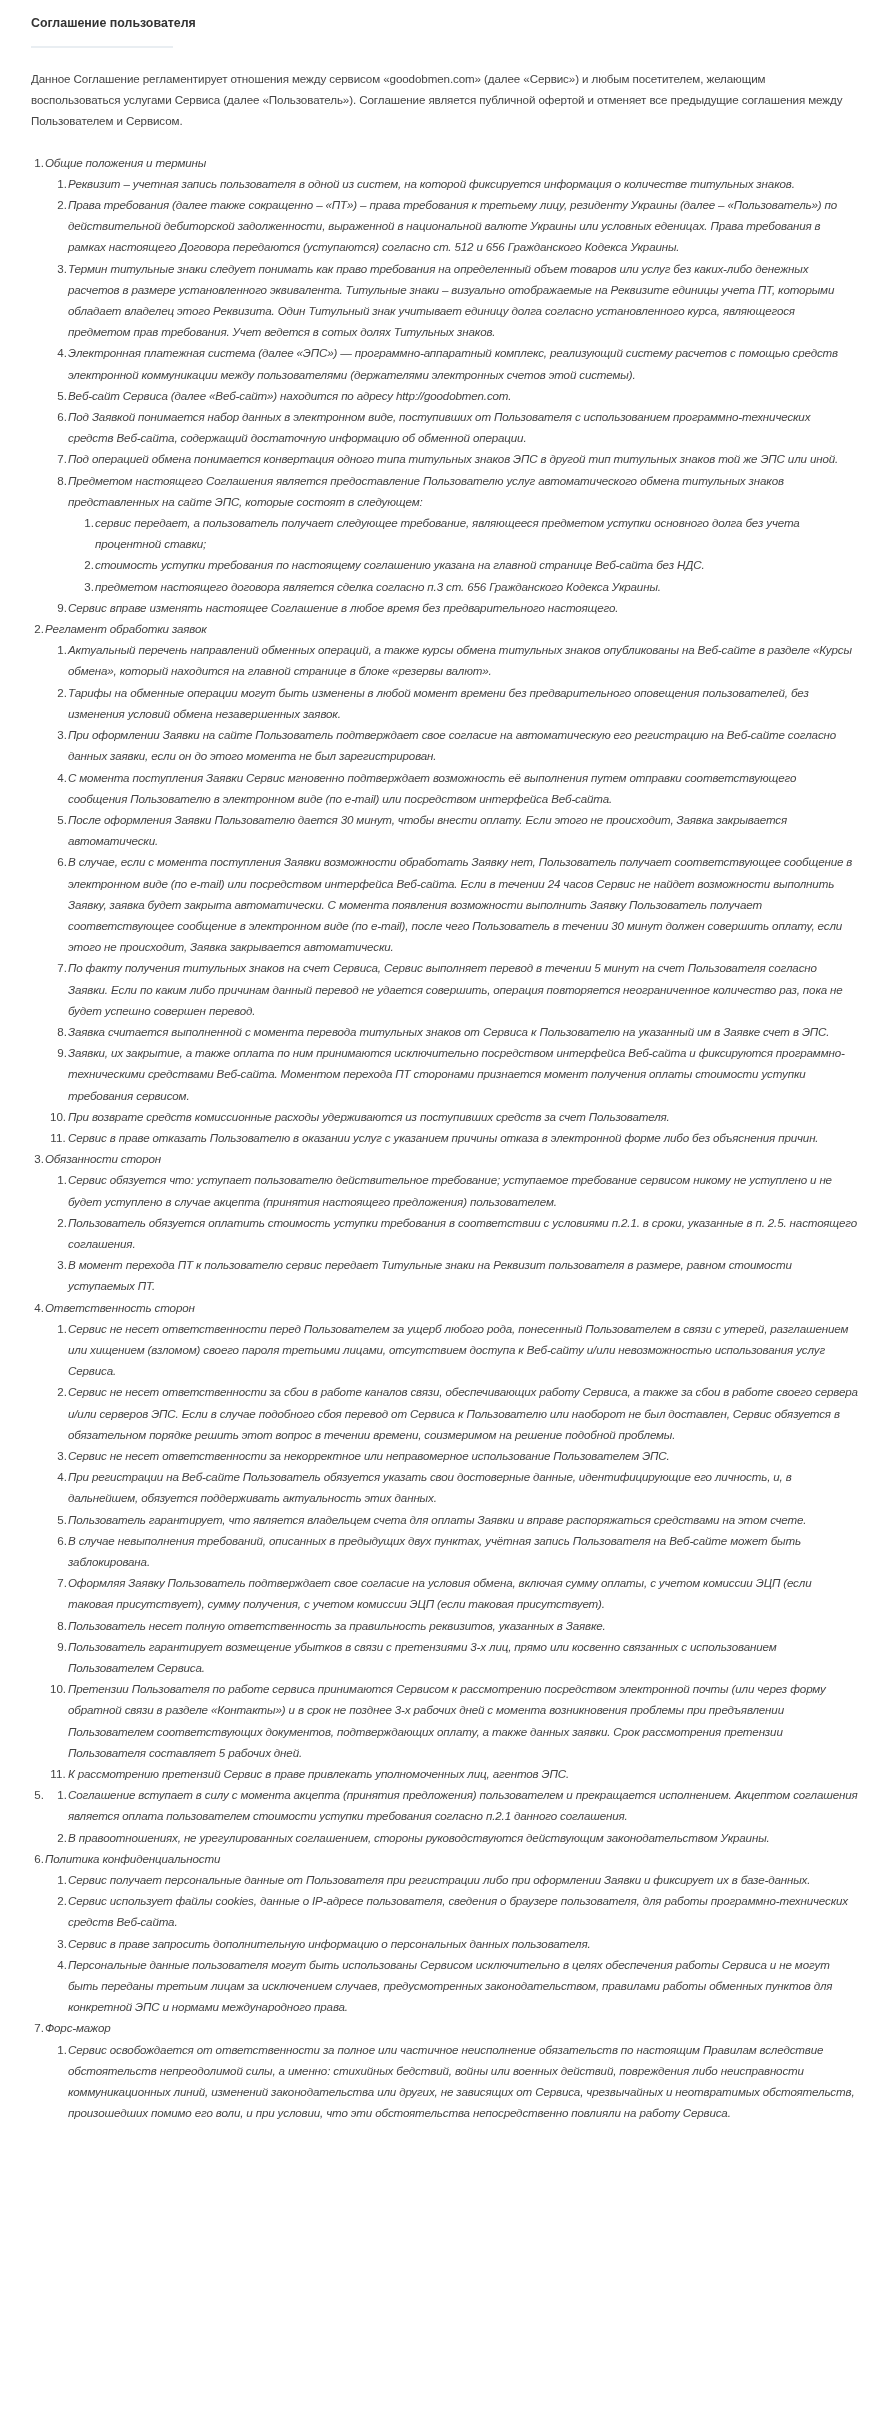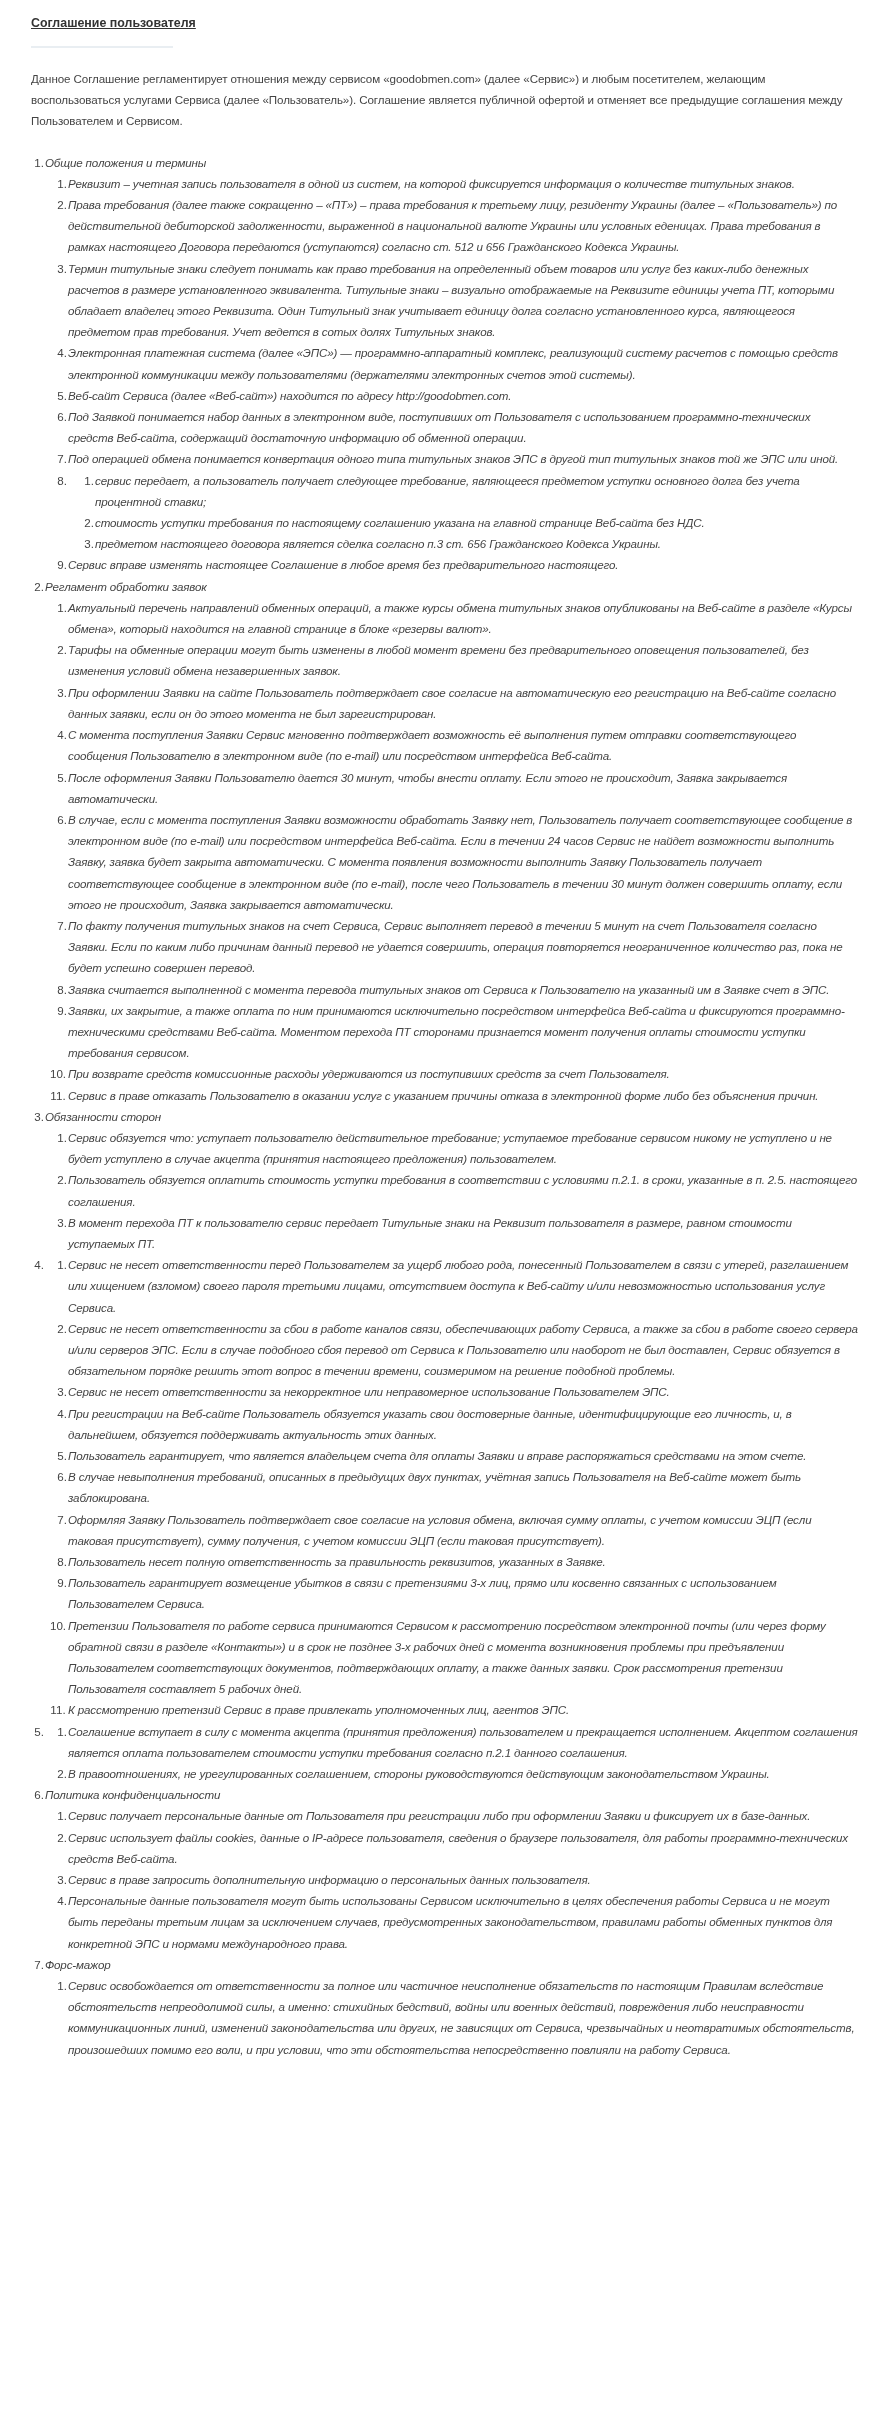--- a/index.html
+++ b/index.html
@@ -16,21 +16,20 @@
     }
     .page {
       padding: 12px 28px 14px 31px;
     }
     .title {
       font-weight: bold;
       font-size: 12.4px;
       color: #333333;
       margin: 0;
       line-height: 22px;
-      text-decoration: underline;
     }
     .divider {
       width: 142px;
       height: 2px;
       background: #e9eef2;
       margin: 12px 0 0 0;
       border: 0;
     }
     .intro {
       margin: 20px 1px 20px 0;
@@ -118,20 +117,21 @@
           <li>
             <span class="num">6.</span>
             <span class="item-text">Под Заявкой понимается набор данных в электронном виде, поступивших от Пользователя с использованием программно-технических средств Веб-сайта, содержащий достаточную информацию об обменной операции.</span>
           </li>
           <li>
             <span class="num">7.</span>
             <span class="item-text">Под операцией обмена понимается конвертация одного типа титульных знаков ЭПС в другой тип титульных знаков той же ЭПС или иной.</span>
           </li>
           <li>
             <span class="num">8.</span>
+            <span class="item-text">Предметом настоящего Соглашения является предоставление Пользователю услуг автоматического обмена титульных знаков представленных на сайте ЭПС, которые состоят в следующем:</span>
             <ol class="level3">
               <li>
                 <span class="num">1.</span>
                 <span class="item-text">сервис передает, а пользователь получает следующее требование, являющееся предметом уступки основного долга без учета процентной ставки;</span>
               </li>
               <li>
                 <span class="num">2.</span>
                 <span class="item-text">стоимость уступки требования по настоящему соглашению указана на главной странице Веб-сайта без НДС.</span>
               </li>
               <li>
@@ -209,20 +209,21 @@
             <span class="item-text">Пользователь обязуется оплатить стоимость уступки требования в соответствии с условиями п.2.1. в сроки, указанные в п. 2.5. настоящего соглашения.</span>
           </li>
           <li>
             <span class="num">3.</span>
             <span class="item-text">В момент перехода ПТ к пользователю сервис передает Титульные знаки на Реквизит пользователя в размере, равном стоимости уступаемых ПТ.</span>
           </li>
         </ol>
       </li>
       <li>
         <span class="num">4.</span>
+        <span class="item-text">Ответственность сторон</span>
         <ol class="level2">
           <li>
             <span class="num">1.</span>
             <span class="item-text">Сервис не несет ответственности перед Пользователем за ущерб любого рода, понесенный Пользователем в связи с утерей, разглашением или хищением (взломом) своего пароля третьими лицами, отсутствием доступа к Веб-сайту и/или невозможностью использования услуг Сервиса.</span>
           </li>
           <li>
             <span class="num">2.</span>
             <span class="item-text">Сервис не несет ответственности за сбои в работе каналов связи, обеспечивающих работу Сервиса, а также за сбои в работе своего сервера и/или серверов ЭПС. Если в случае подобного сбоя перевод от Сервиса к Пользователю или наоборот не был доставлен, Сервис обязуется в обязательном порядке решить этот вопрос в течении времени, соизмеримом на решение подобной проблемы.</span>
           </li>
           <li>

